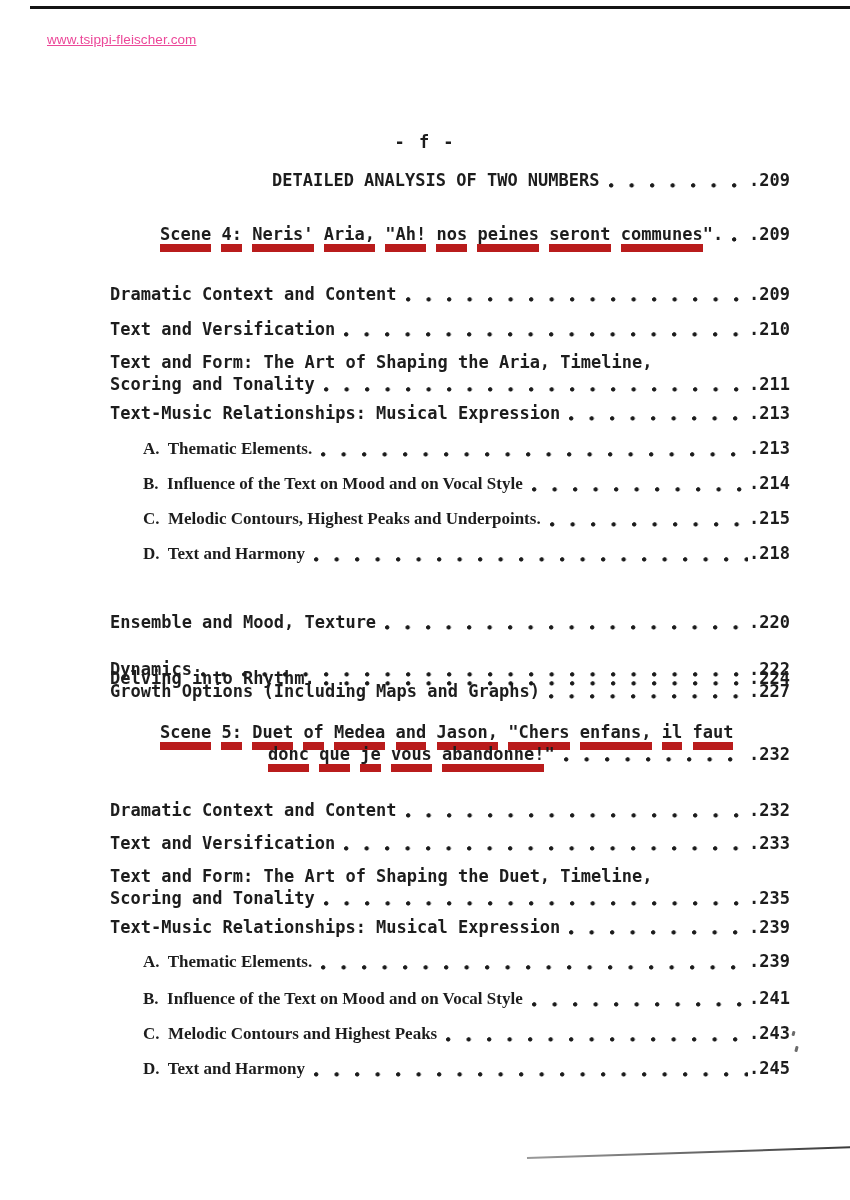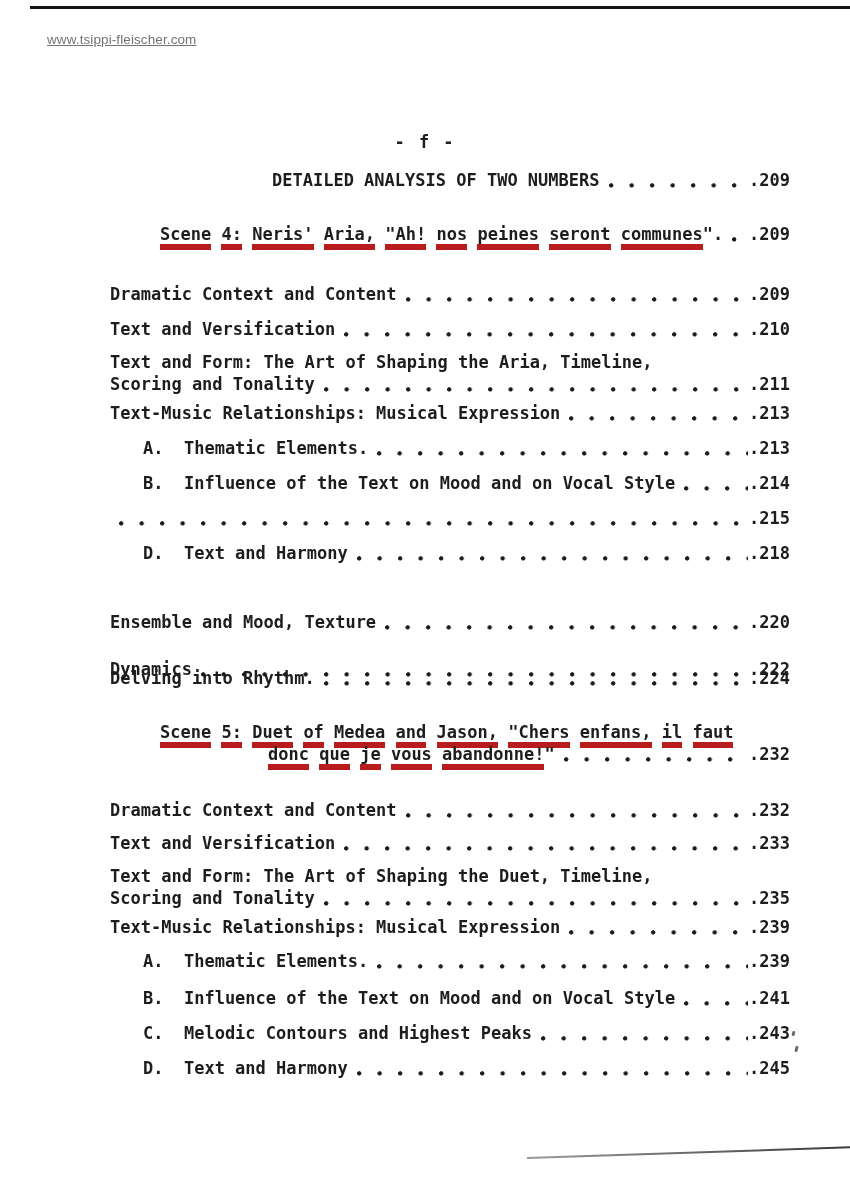--- a/index.html
+++ b/index.html
@@ -20,21 +20,21 @@
     transform:rotate(-1.9deg);transform-origin:left center;
   }
   .speck{position:absolute;background:#6b6b6b;border-radius:1px;}
   .speck.s1{left:792px;top:1031px;width:3px;height:5px;transform:rotate(14deg);}
   .speck.s2{left:795px;top:1046px;width:3px;height:6px;transform:rotate(14deg);}
 
   
   .site-url{
     position:absolute;left:47px;top:32px;
     font-family:"Liberation Sans",sans-serif;
-    font-size:13.5px;color:#737373;
+    font-size:13.5px;color:#ec4899;
     text-decoration:underline;
     letter-spacing:0.1px;
   }
 
   
   .page-marker{
     position:absolute;left:0;top:132px;width:850px;
     text-align:center;
     font-size:17px;font-weight:700;
     letter-spacing:2px;
@@ -49,25 +49,25 @@
   .line{display:flex;align-items:baseline;}
   .lbl,.pg{white-space:pre;}
   .leader{
     flex:1 1 auto;position:relative;align-self:stretch;min-width:4px;
   }
   .leader::before{
     content:"";position:absolute;left:9px;right:1px;bottom:3px;height:5px;
     background-image:radial-gradient(circle at 2.2px 2.4px,#1b1b1b 1.8px,rgba(0,0,0,0) 2.5px);
     background-size:20.5px 5px;background-repeat:repeat-x;
   }
-  .indent .lbl{padding-left:33px;}
+  .indent .lbl{padding-left:33px;font-family:Liberation Serif, serif;}
   .pad-title{padding-left:162px;}
   .pad-scene{padding-left:50px;}
   .pad-scene2{padding-left:158px;}
-  .uw{border-bottom:6px solid #b91c1c;}
+  .uw{border-bottom:8px solid #b91c1c;}
 </style>
 </head>
 <body>
 
 <div class="top-edge-line"></div>
 
 <div class="site-url">www.tsippi-fleischer.com</div>
 
 <div class="page-marker">- f -</div>
 
@@ -127,20 +127,21 @@
     </div>
     <div class="row indent" style="top: 472px;">
       <div class="line">
         <span class="lbl">B.  Influence of the Text on Mood and on Vocal Style</span>
         <span class="leader"></span>
         <span class="pg">.214</span>
       </div>
     </div>
     <div class="row indent" style="top: 507px;">
       <div class="line">
+        <span class="lbl">C.  Melodic Contours, Highest Peaks and Underpoints.</span>
         <span class="leader"></span>
         <span class="pg">.215</span>
       </div>
     </div>
     <div class="row indent" style="top: 542px;">
       <div class="line">
         <span class="lbl">D.  Text and Harmony</span>
         <span class="leader"></span>
         <span class="pg">.218</span>
       </div>
@@ -157,20 +158,27 @@
         <span class="lbl">Dynamics</span>
         <span class="leader"></span>
         <span class="pg">.222</span>
       </div>
     </div>
     <div class="row" style="top: 667px;">
       <div class="line">
         <span class="lbl">Delving into Rhythm.</span>
         <span class="leader"></span>
         <span class="pg">.224</span>
+      </div>
+    </div>
+    <div class="row" style="top: 680px;">
+      <div class="line">
+        <span class="lbl">Growth Options (Including Maps and Graphs)</span>
+        <span class="leader"></span>
+        <span class="pg">.227</span>
       </div>
     </div>
     <div class="row" style="top: 721px;">
       <div class="line pad-scene">
         <span class="lbl"><span class="uw">Scene</span> <span class="uw">5:</span> <span class="uw">Duet</span> <span class="uw">of</span> <span class="uw">Medea</span> <span class="uw">and</span> <span class="uw">Jason,</span> <span class="uw">"Chers</span> <span class="uw">enfans,</span> <span class="uw">il</span> <span class="uw">faut</span></span>
       </div>
     </div>
     <div class="row" style="top: 743px;">
       <div class="line pad-scene2">
         <span class="lbl"><span class="uw">donc</span> <span class="uw">que</span> <span class="uw">je</span> <span class="uw">vous</span> <span class="uw">abandonne!</span>"</span>

